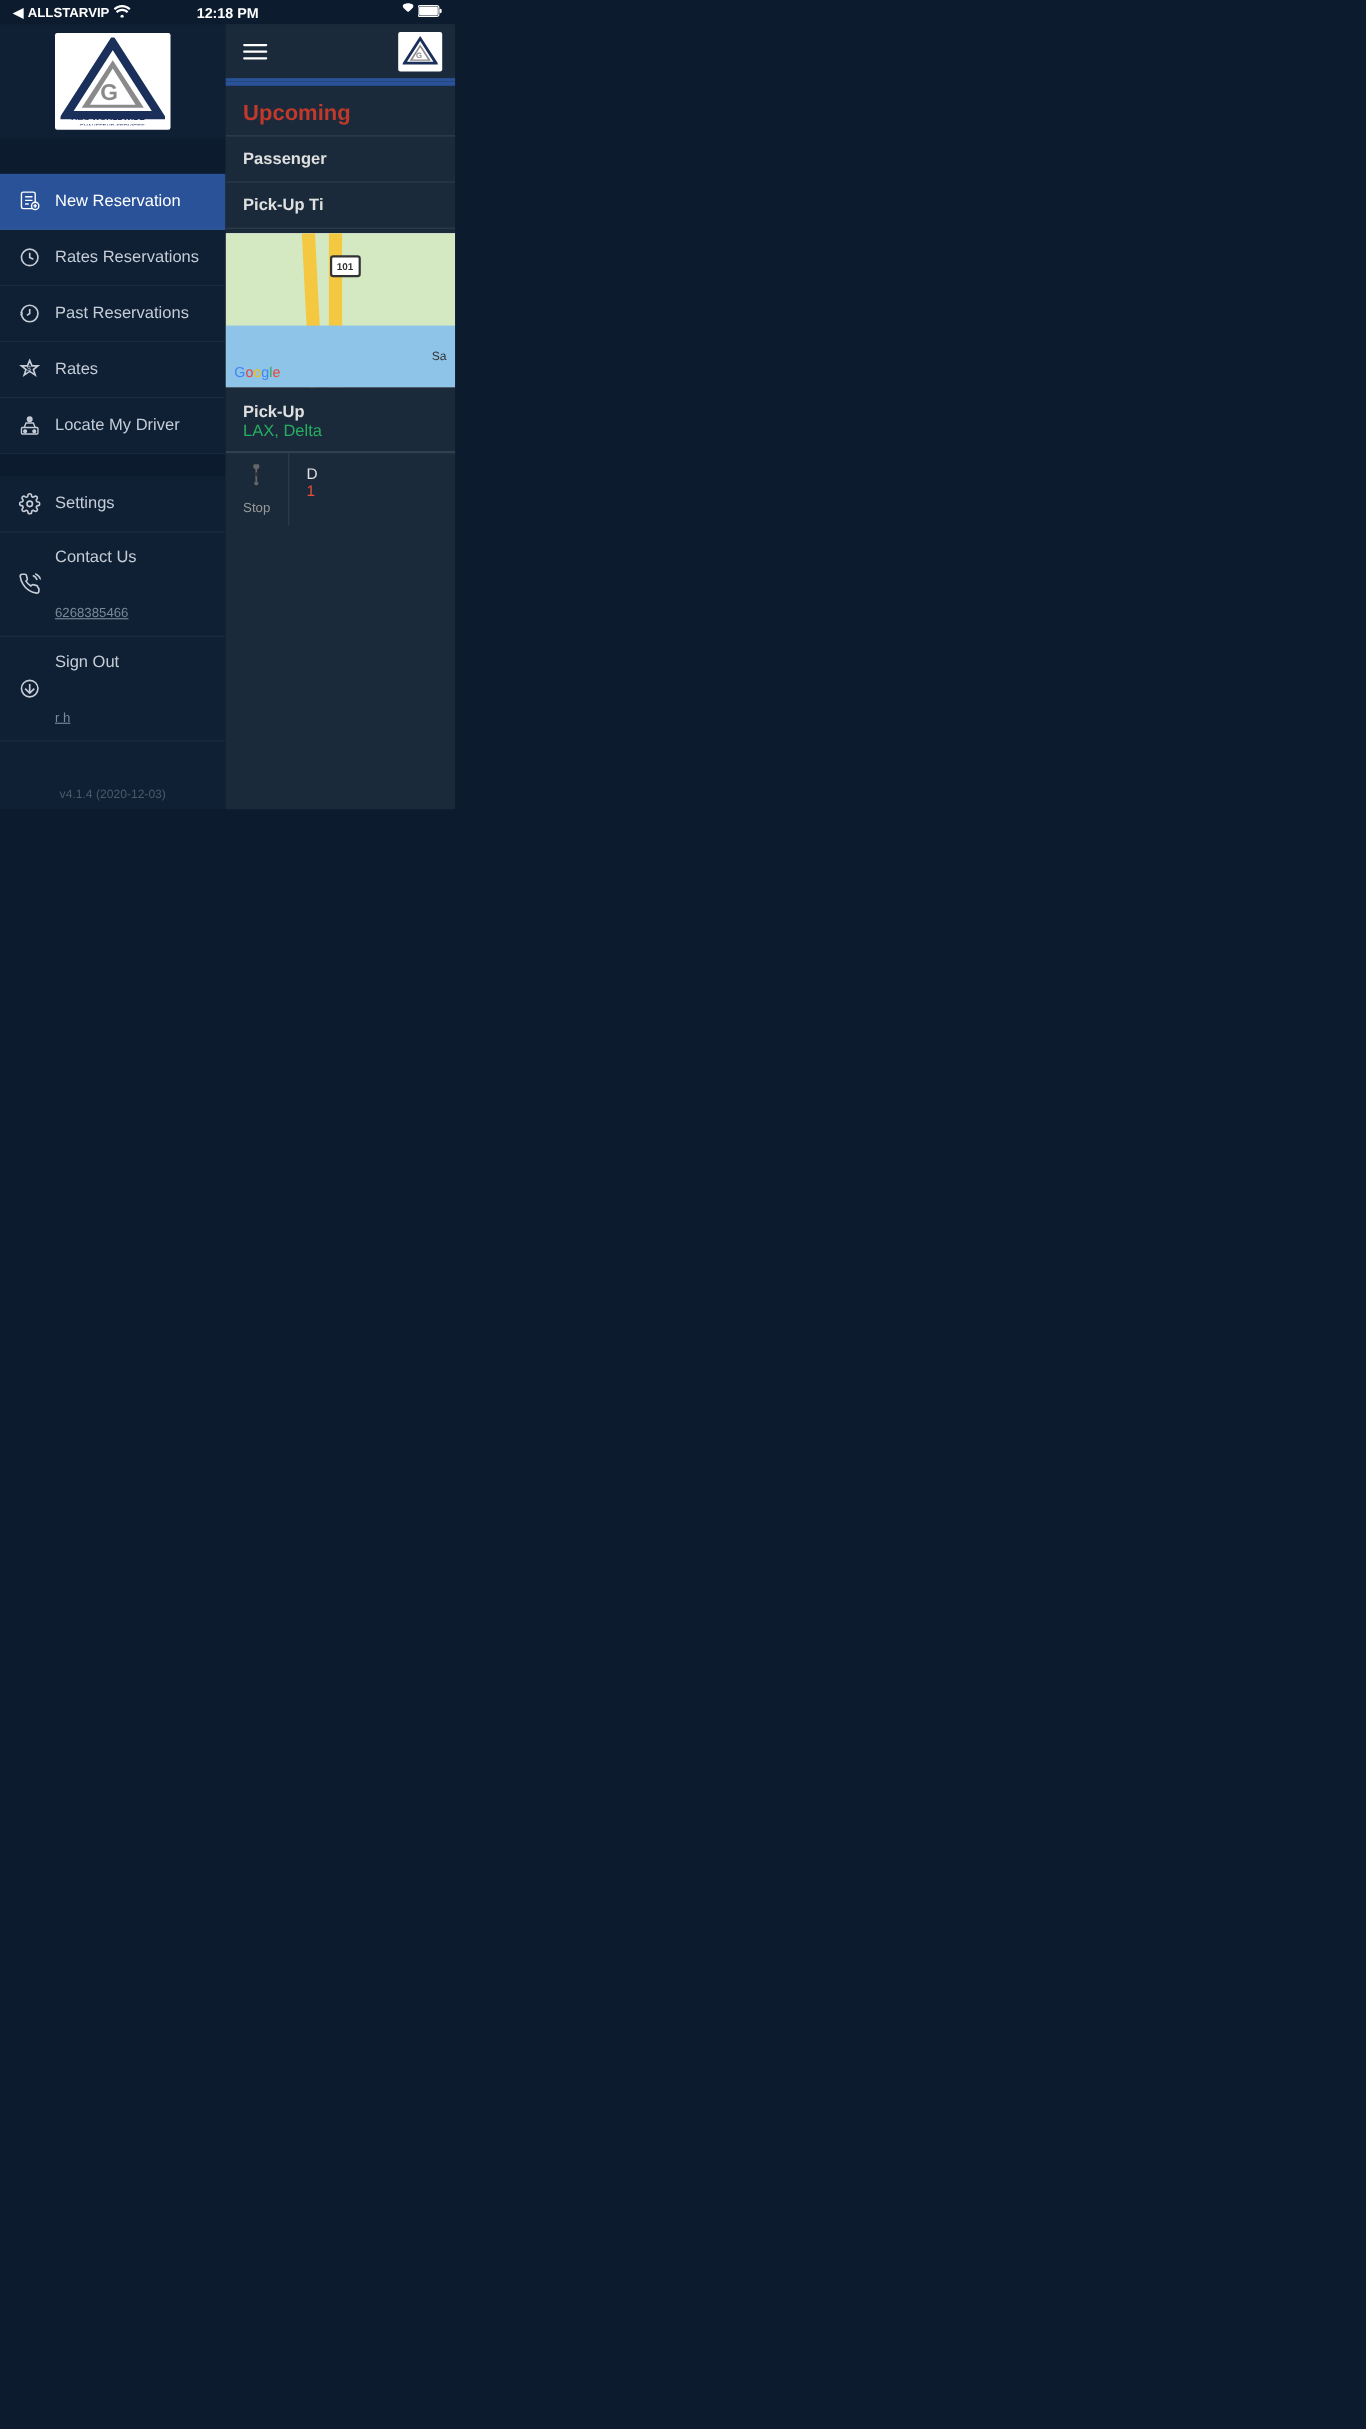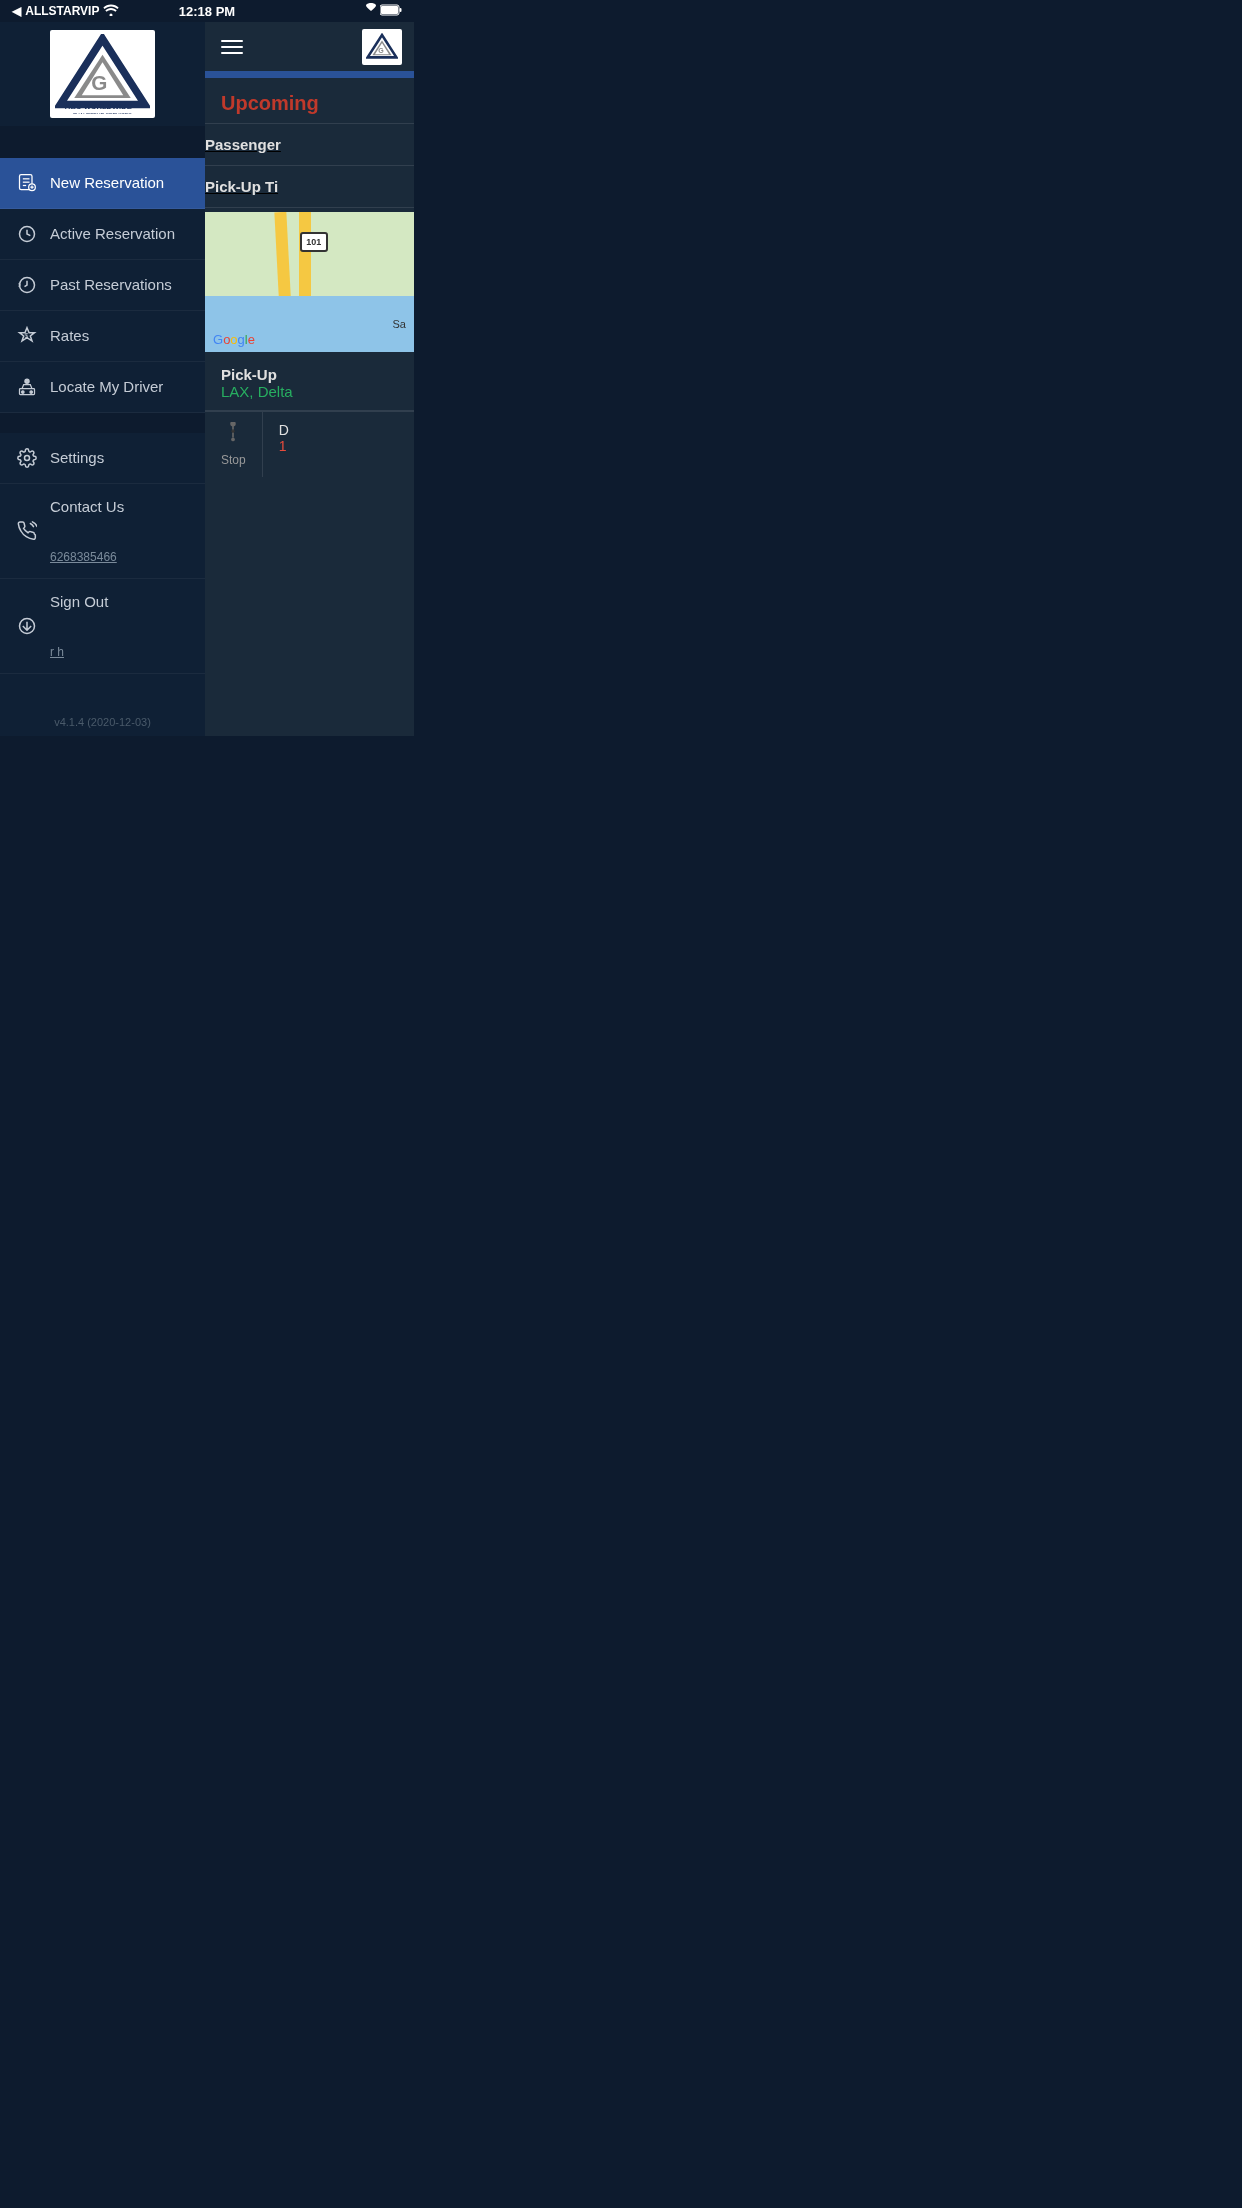--- a/index.html
+++ b/index.html
@@ -207,23 +207,22 @@
 
     .section-title {
       font-size: 20px;
       font-weight: 600;
       color: #c0392b;
       padding: 14px 16px 8px;
       border-bottom: 1px solid rgba(255,255,255,0.1);
     }
 
     .field-row {
-      padding: 12px 0;
+      padding: 12px 16px;
       border-bottom: 1px solid rgba(255,255,255,0.1);
-      text-decoration: underline;
     }
 
     .field-label {
       font-size: 15px;
       font-weight: 600;
       color: #e0e0e0;
     }
 
     
     .map-container {
@@ -440,21 +439,21 @@
         <span class="nav-item-label">New Reservation</span>
       </div>
 
       <div class="nav-item">
         <div class="icon">
           <svg width="20" height="20" viewBox="0 0 24 24" fill="none" stroke="#c5ccd6" stroke-width="1.8">
             <circle cx="12" cy="12" r="9"></circle>
             <polyline points="12,7 12,12 16,14"></polyline>
           </svg>
         </div>
-        <span class="nav-item-label">Active Reservation</span>
+        <span class="nav-item-label">Rates Reservations</span>
       </div>
 
       <div class="nav-item">
         <div class="icon">
           <svg width="20" height="20" viewBox="0 0 24 24" fill="none" stroke="#c5ccd6" stroke-width="1.8">
             <circle cx="12" cy="12" r="9"></circle>
             <polyline points="12,7 12,12 9,14"></polyline>
             <path d="M4 12 L2 10 M4 12 L2 14" stroke="#c5ccd6" stroke-width="1.5"></path>
           </svg>
         </div>

